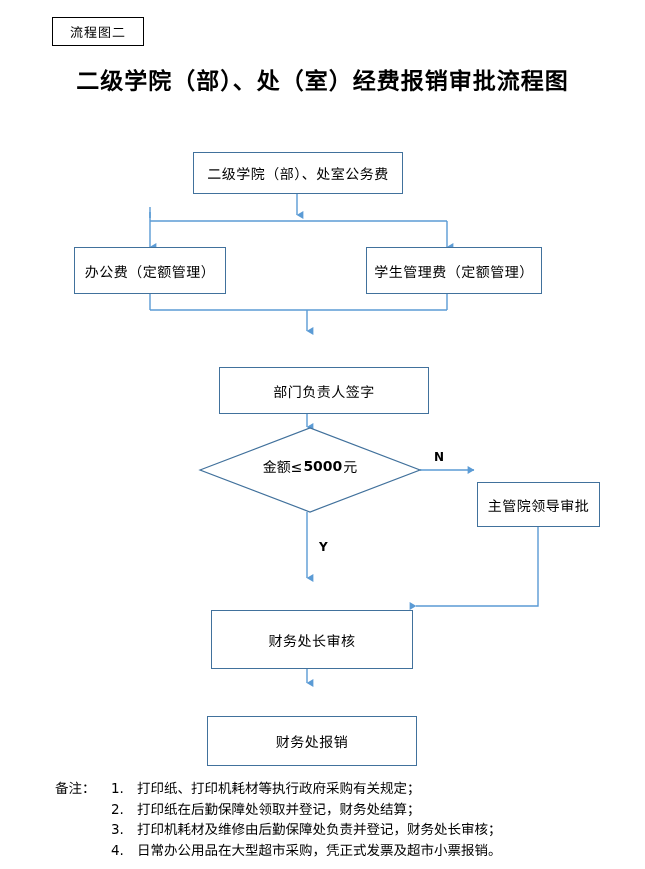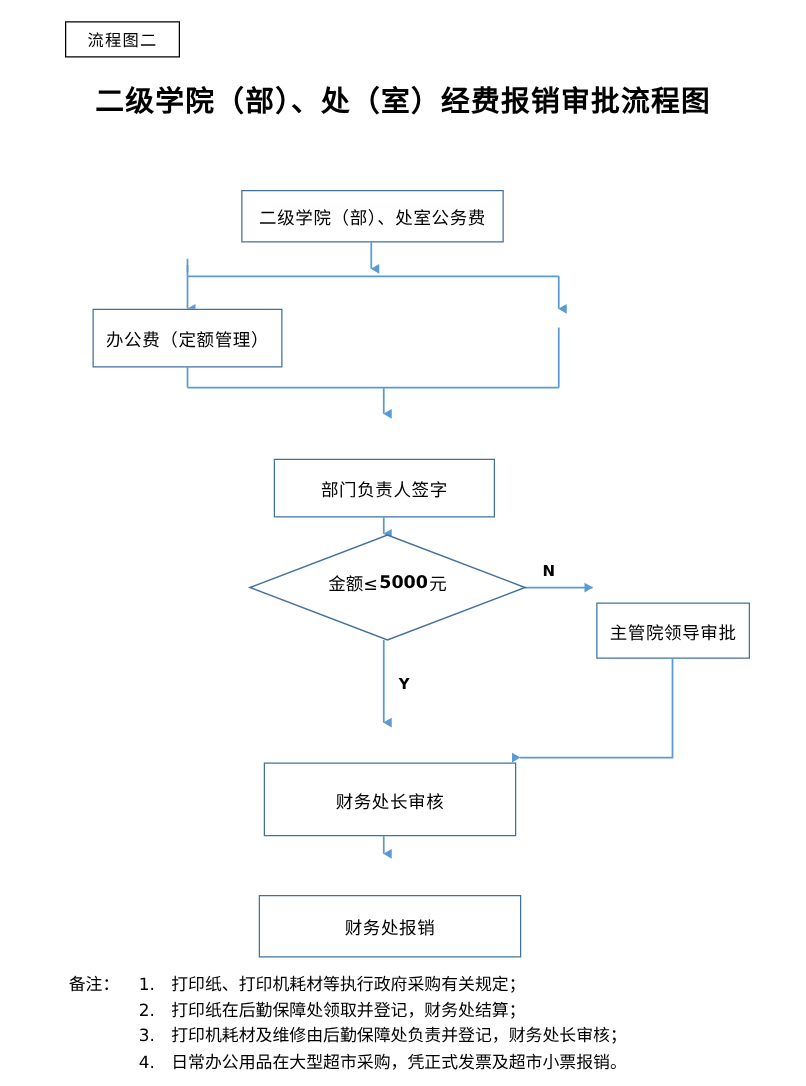--- a/index.html
+++ b/index.html
@@ -178,22 +178,25 @@
   </svg>
 
   <div class="node" style="left:193px; top:120px; width:210px; height:42px;">
     <span>二级学院（部）、处室公务费</span>
   </div>
 
   <div class="node" style="left:74px; top:215px; width:152px; height:47px;">
     <span>办公费（定额管理）</span>
   </div>
 
-
-  <div class="node" style="left:219px; top:335px; width:177px; height:47px;text-align:right;">
+  <div class="node" style="left:366px; top:215px; width:176px; height:47px;">
+    <span>学生管理费（定额管理）</span>
+  </div>
+
+  <div class="node" style="left:219px; top:335px; width:210px; height:47px;text-align:right;">
     <span>部门负责人签字</span>
   </div>
 
   <div class="diamond-label">
     <span>金额≤</span>
       <span class="amt">5000</span>
       <span>元</span>
   </div>
 
   <div class="branch-label" style="left:434px; top:450px;">N</div>

